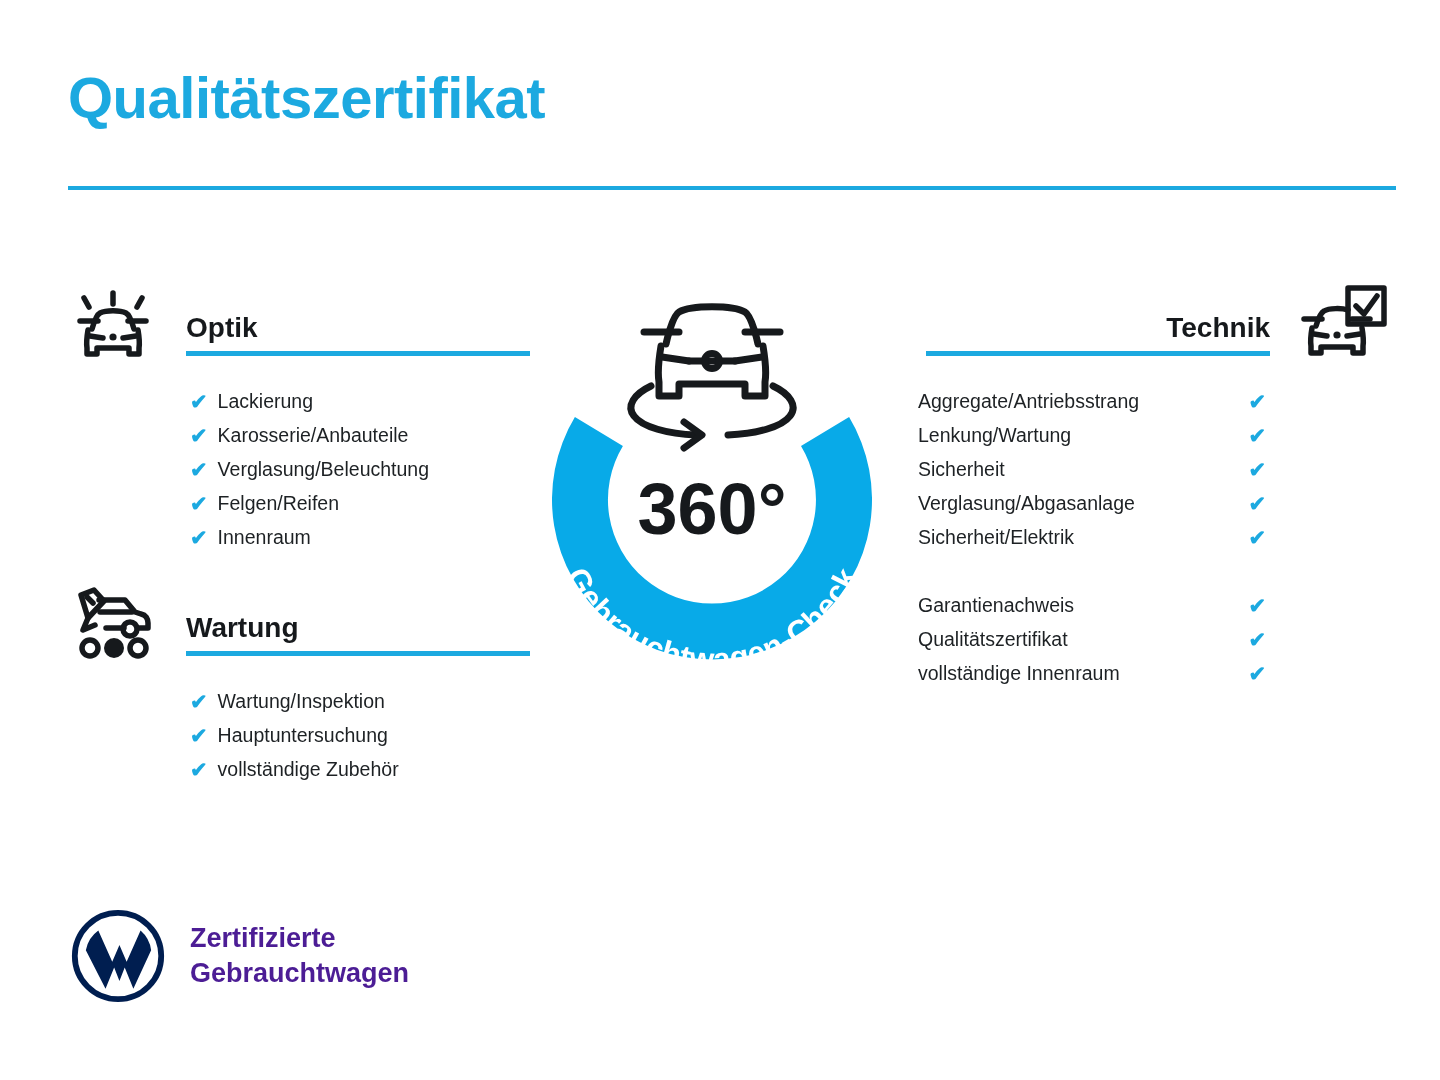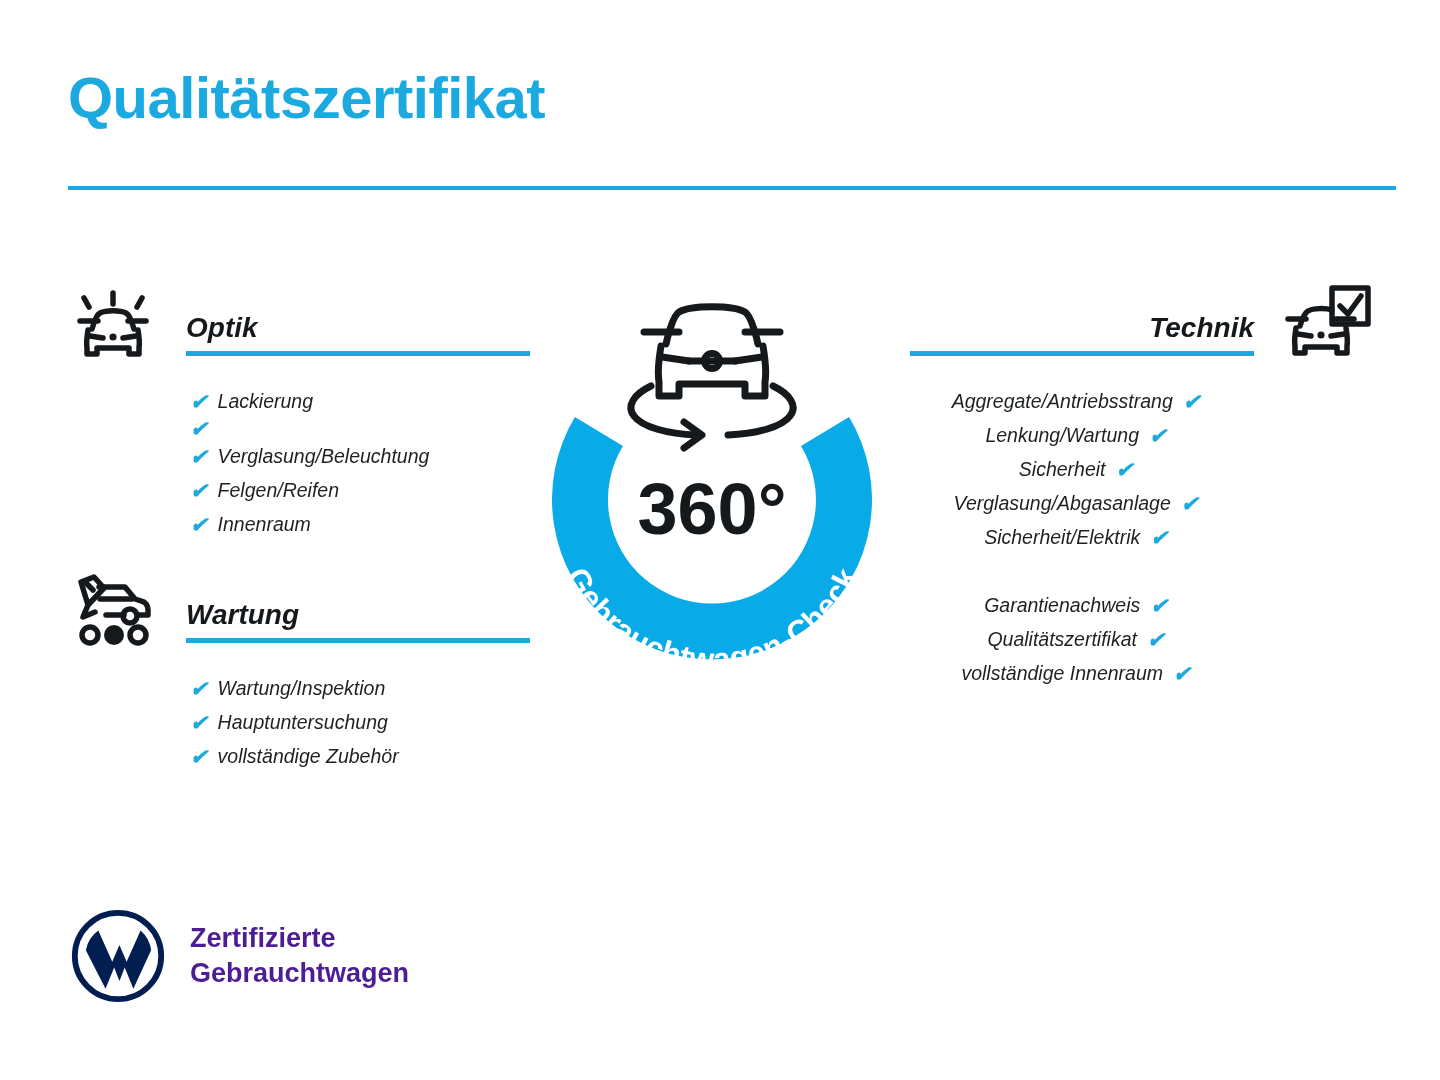--- a/index.html
+++ b/index.html
@@ -22,23 +22,23 @@
     line-height:1.05;
     white-space:nowrap;
   }
   .header-rule{
     position:absolute;left:68px;top:186px;
     width:1328px;height:4px;
     background:#1CA9E0;
   }
 
   
-  .col{position:absolute;font-style:italic;}
+  .col{position:absolute;}
   .col-left{left:68px;width:470px;}
-  .col-right{right:68px;width:470px;}
+  .col-right{right:52px;width:470px;}
 
   .block{position:relative;}
 
   .block-head{
     position:relative;
     height:78px;
   }
   .sec-title{
     position:absolute;bottom:22px;
     font-size:28px;font-weight:bold;
@@ -69,21 +69,21 @@
   }
   .list li{
     font-size:19.5px;
     line-height:34px;
     color:#1d2124;
     white-space:nowrap;
     display:flex;
     align-items:center;
   }
   .left .list li{padding-left:122px;justify-content:flex-start;}
-  .right .list li{padding-right:122px;justify-content:center;}
+  .right .list li{padding-right:122px;justify-content:space-between;}
 
   .chk{
     color:#1CA9E0;
     font-size:21px;
     font-weight:bold;
     line-height:1;
     flex:0 0 auto;
   }
   .left .chk{margin-right:10px;}
   .right .chk{margin-left:10px;}
@@ -141,20 +141,21 @@
         <span class="sec-title">Optik</span>
         <span class="sec-rule"></span>
       </div>
       <ul class="list">
         <li>
             <span class="chk">✔</span>
             <span>Lackierung</span>
           </li>
         <li>
             <span class="chk">✔</span>
+            <span>Karosserie/Anbauteile</span>
           </li>
         <li>
             <span class="chk">✔</span>
             <span>Verglasung/Beleuchtung</span>
           </li>
         <li>
             <span class="chk">✔</span>
             <span>Felgen/Reifen</span>
           </li>
         <li>

